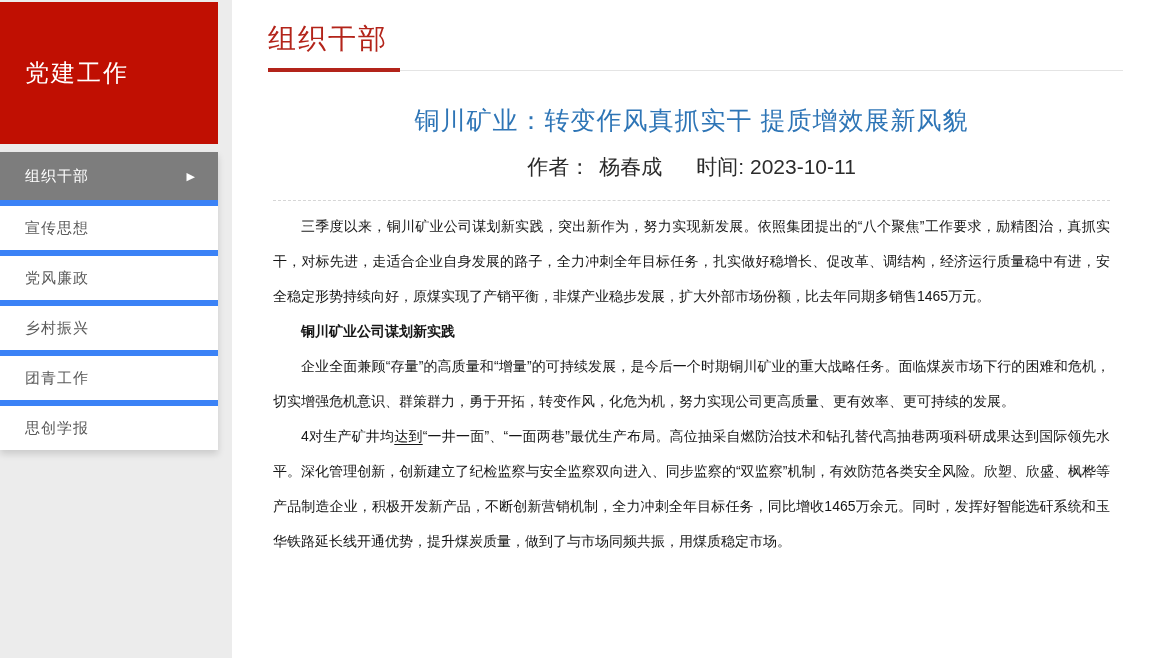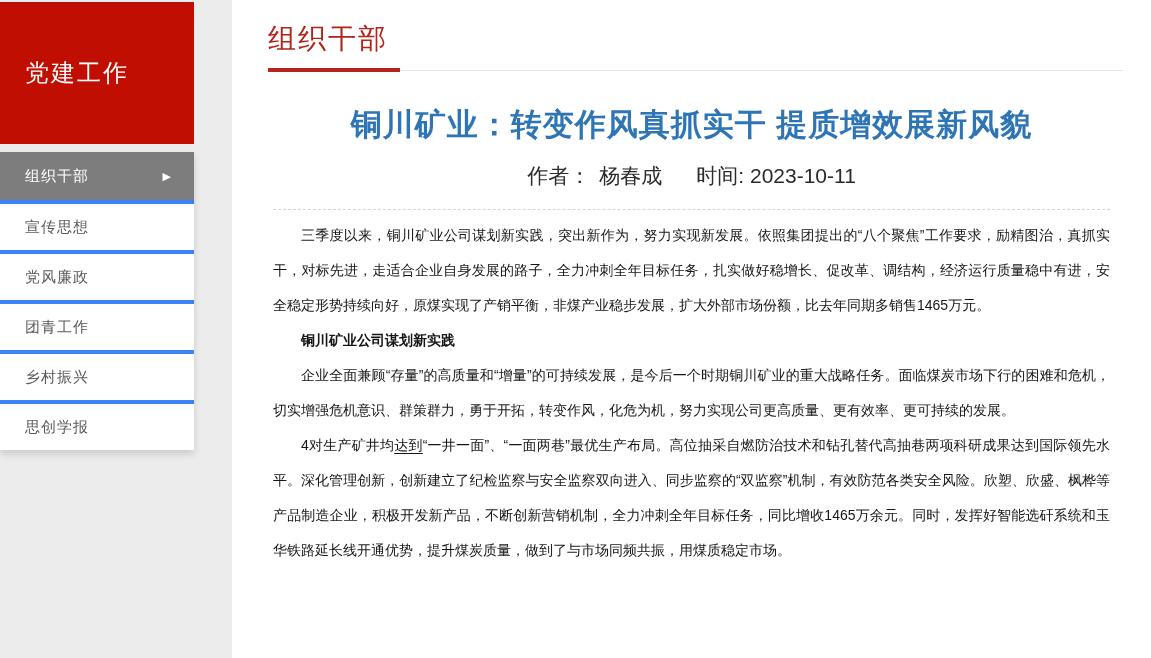--- a/index.html
+++ b/index.html
@@ -11,51 +11,51 @@
   }
   *{box-sizing:border-box;}
   html,body{margin:0;padding:0;}
   body{
     width:1151px;height:658px;position:relative;overflow:hidden;
     background:var(--page_bg);
     font-family:"Liberation Sans","DejaVu Sans",sans-serif;
   }
 
   
-  .sidebar{position:absolute;left:0;top:0;width:194px;}
+  .sidebar{position:absolute;left:0;top:0;width:218px;}
   .side-head{
     margin-top:2px;height:142px;background:var(--accent_red);
     color:#fff;display:flex;align-items:center;padding-left:25px;
     font-size:24px;letter-spacing:2px;
   }
   .menu{margin-top:8px;background:#fff;box-shadow:0 4px 7px rgba(0,0,0,.14);}
   .menu-item{
     height:50px;display:flex;align-items:center;padding-left:25px;
-    font-size:15px;color:#5a5a5a;border-top:4px solid #3b82f6;
+    font-size:15px;color:#5a5a5a;border-top:6px solid #3b82f6;
     position:relative;cursor:pointer;letter-spacing:1px;
   }
   .menu-item:first-child{border-top:none;}
   .menu-item.selected{background:var(--selected_gray);color:#fff;height:48px;}
   .menu-item .arrow{
     position:absolute;right:22px;top:50%;transform:translateY(-50%);
     font-size:11px;color:#fff;line-height:1;
   }
 
   
   .main{position:absolute;left:232px;top:0;right:0;bottom:0;background:#fff;}
   .section-head{padding:20px 28px 0 36px;}
   .section-title{
     margin:0;font-size:28px;font-weight:400;color:var(--section_red);
     letter-spacing:2px;
   }
   .rule{margin-top:9px;position:relative;height:4px;border-bottom:1px solid #e4e4e4;}
   .rule-red{position:absolute;left:0;bottom:-2px;width:132px;height:4px;background:var(--section_red);}
 
   .article-title{
-    margin:33px 41px 0;text-align:center;font-size:31px;font-weight:700;
+    margin:33px 41px 0;text-align:center;font-size:25px;font-weight:400;
     color:var(--title_blue);letter-spacing:1px;
   }
   .meta{margin-top:16px;text-align:center;font-size:21px;color:#2b2b2b;}
   .meta .author{margin-left:9px;}
   .meta .time-label{margin-left:34px;}
   .meta .time-value{margin-left:6px;}
   .dashed{margin:19px 41px 0;border-top:1px dashed #d6d6d6;height:0;}
 
   .body{
     margin:8px 41px 0;font-size:14px;line-height:35px;color:#161616;
@@ -77,24 +77,24 @@
       <span>组织干部</span>
       <span class="arrow">▶</span>
     </div>
     <div class="menu-item">
       <span>宣传思想</span>
     </div>
     <div class="menu-item">
       <span>党风廉政</span>
     </div>
     <div class="menu-item">
-      <span>团青工作</span>
+      <span>乡村振兴</span>
     </div>
     <div class="menu-item">
-      <span>乡村振兴</span>
+      <span>团青工作</span>
     </div>
     <div class="menu-item">
       <span>思创学报</span>
     </div>
   </nav>
 </aside>
 
 <main class="main">
   <div class="section-head">
     <h2 class="section-title">组织干部</h2>

